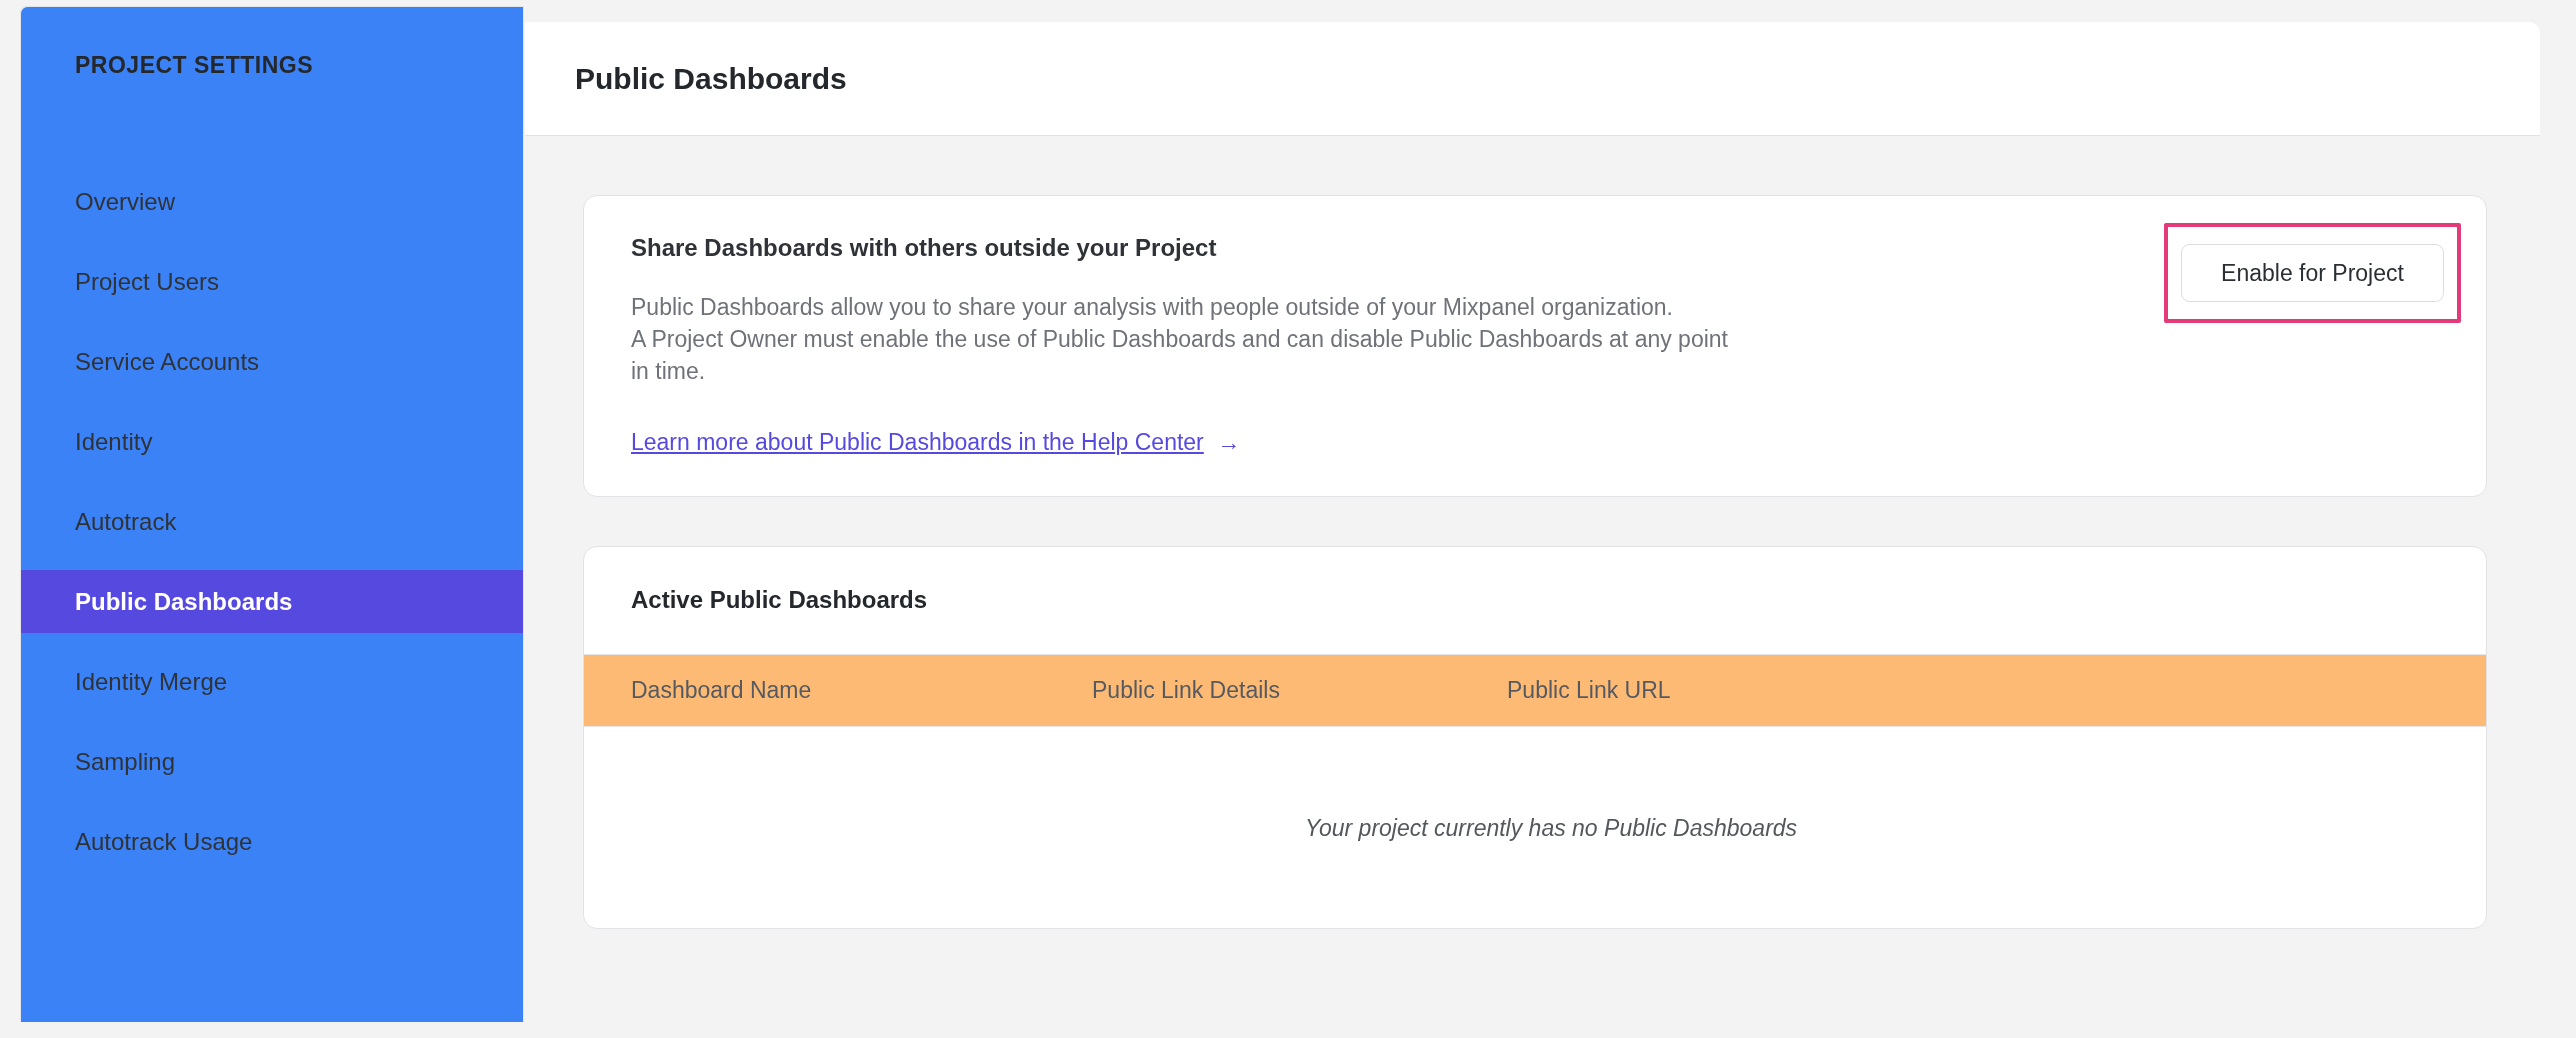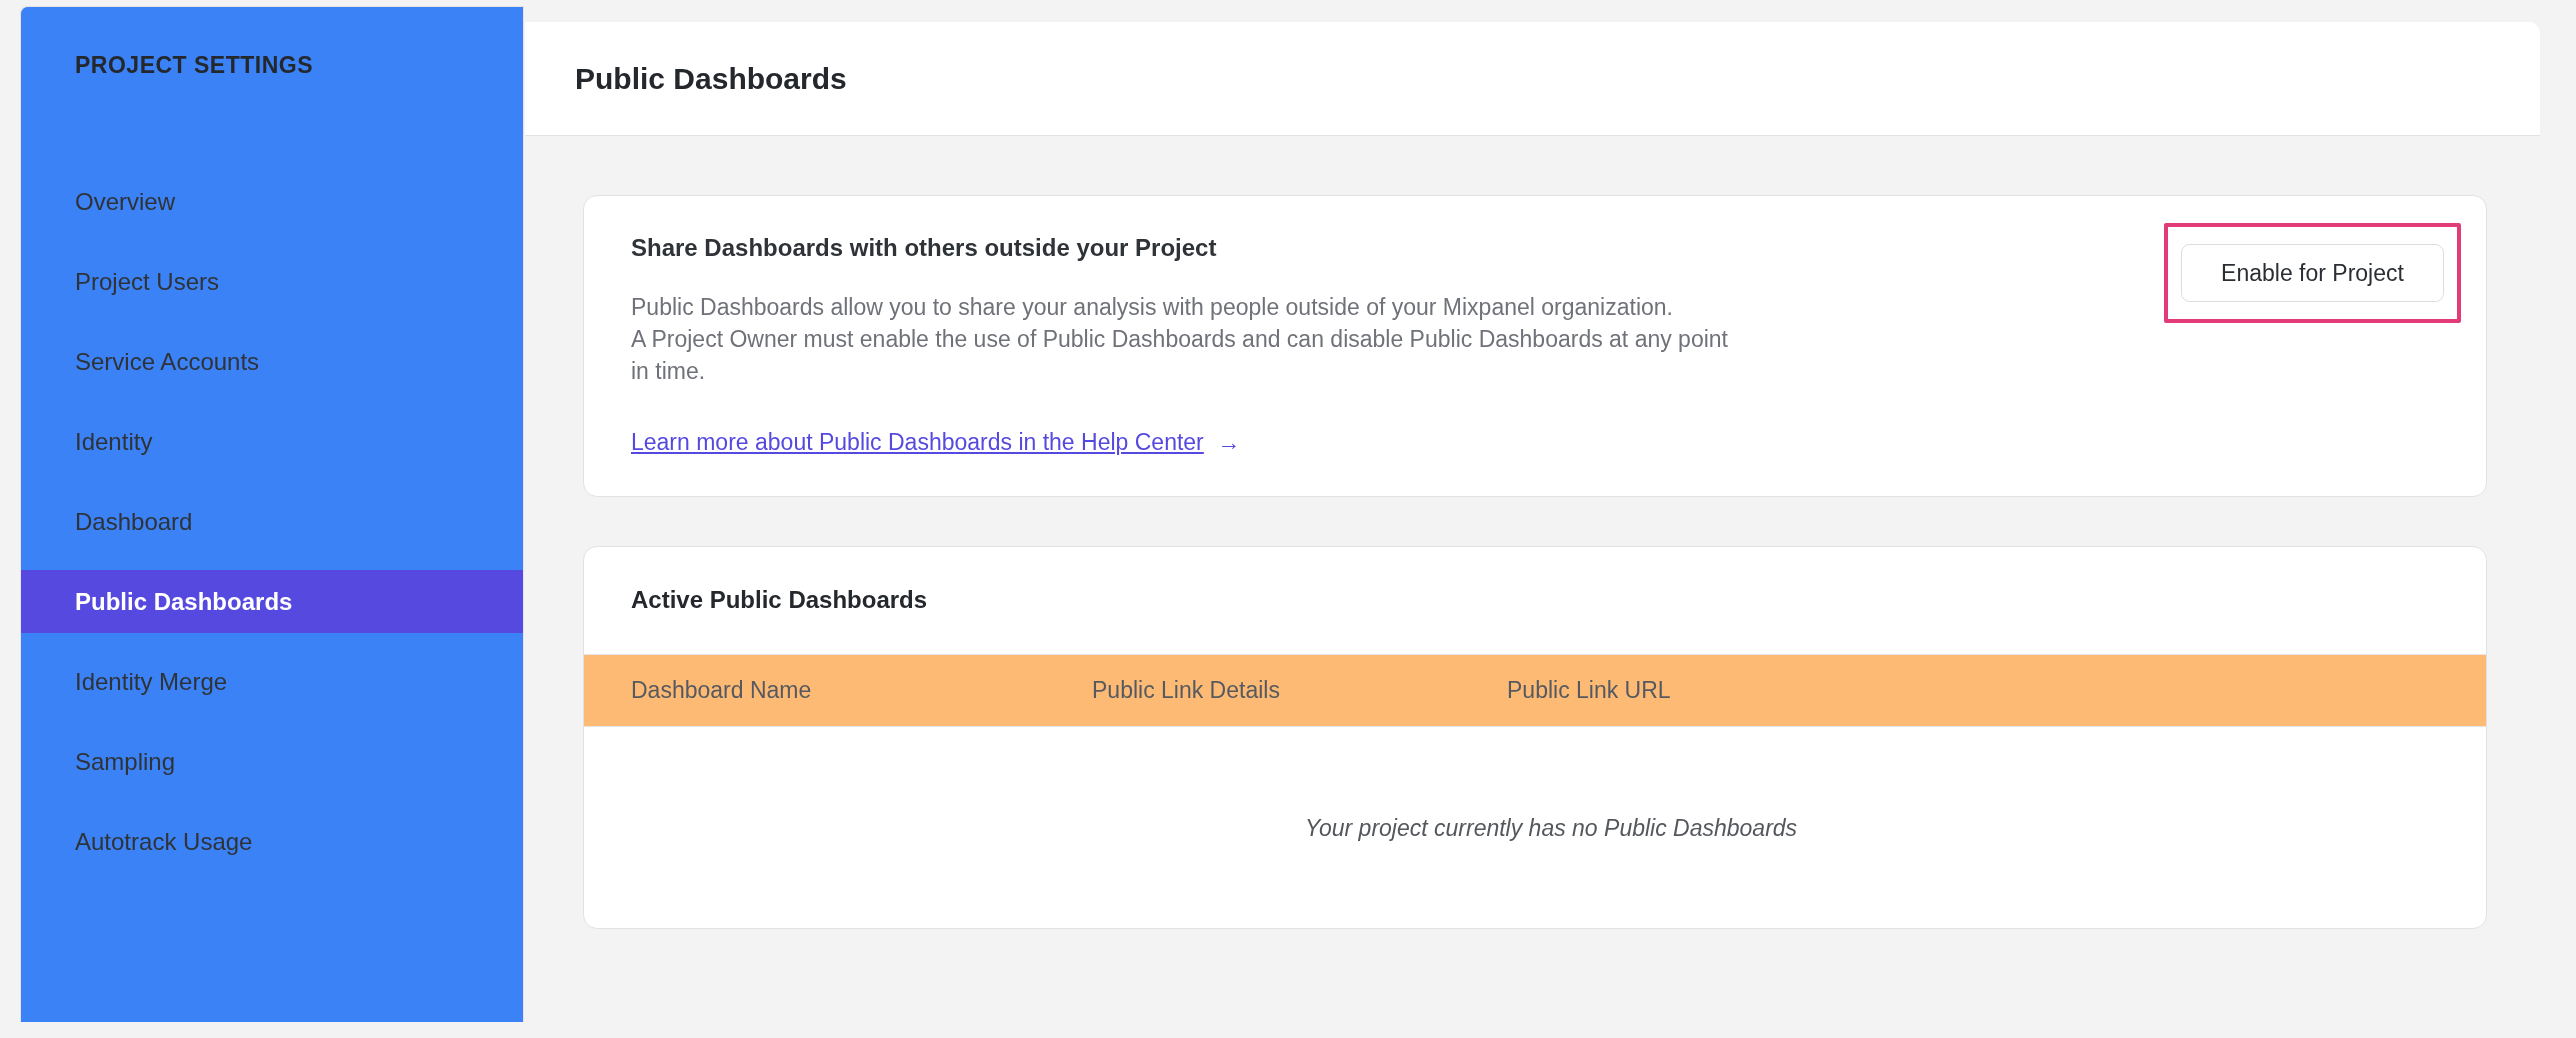--- a/index.html
+++ b/index.html
@@ -187,21 +187,21 @@
       <div class="nav-item">
         <span>Project Users</span>
       </div>
       <div class="nav-item">
         <span>Service Accounts</span>
       </div>
       <div class="nav-item">
         <span>Identity</span>
       </div>
       <div class="nav-item">
-        <span>Dashboard</span>
+        <span>Autotrack</span>
       </div>
       <div class="nav-item selected">
         <span>Public Dashboards</span>
       </div>
       <div class="nav-item">
         <span>Identity Merge</span>
       </div>
       <div class="nav-item">
         <span>Sampling</span>
       </div>

